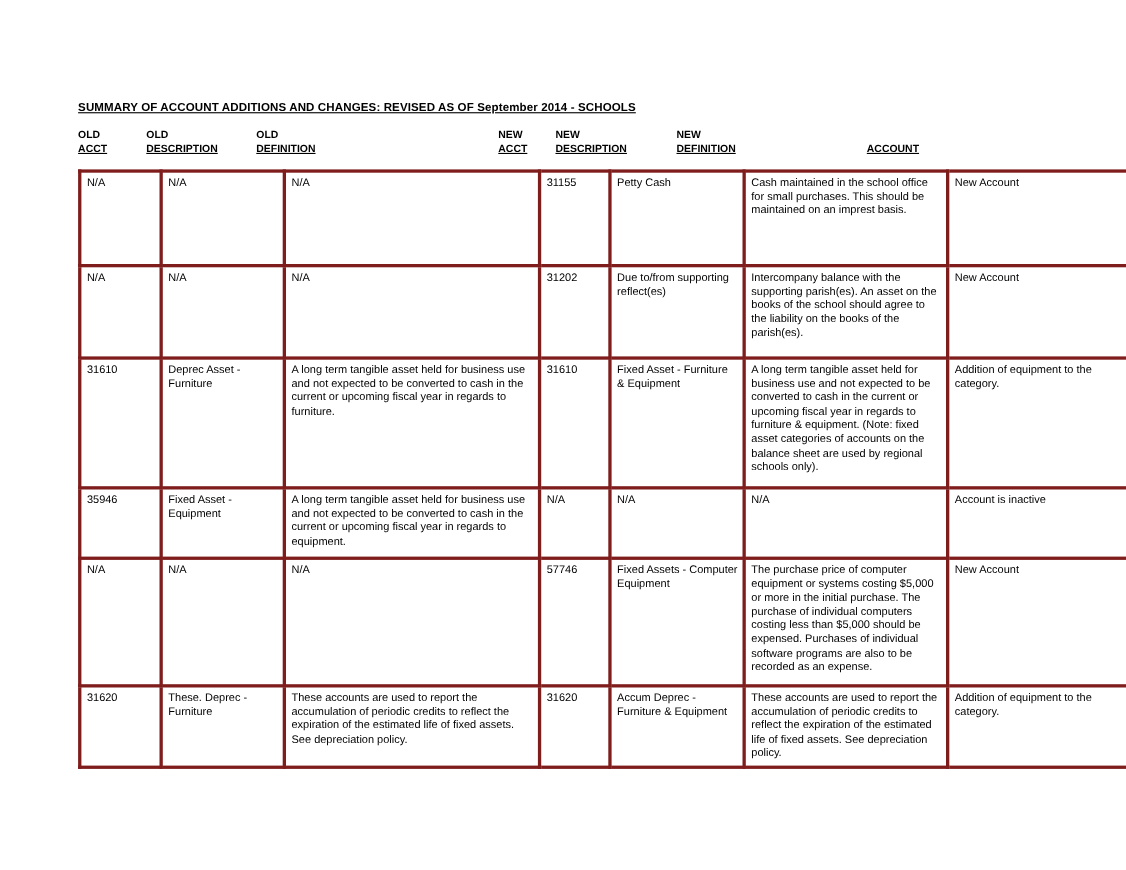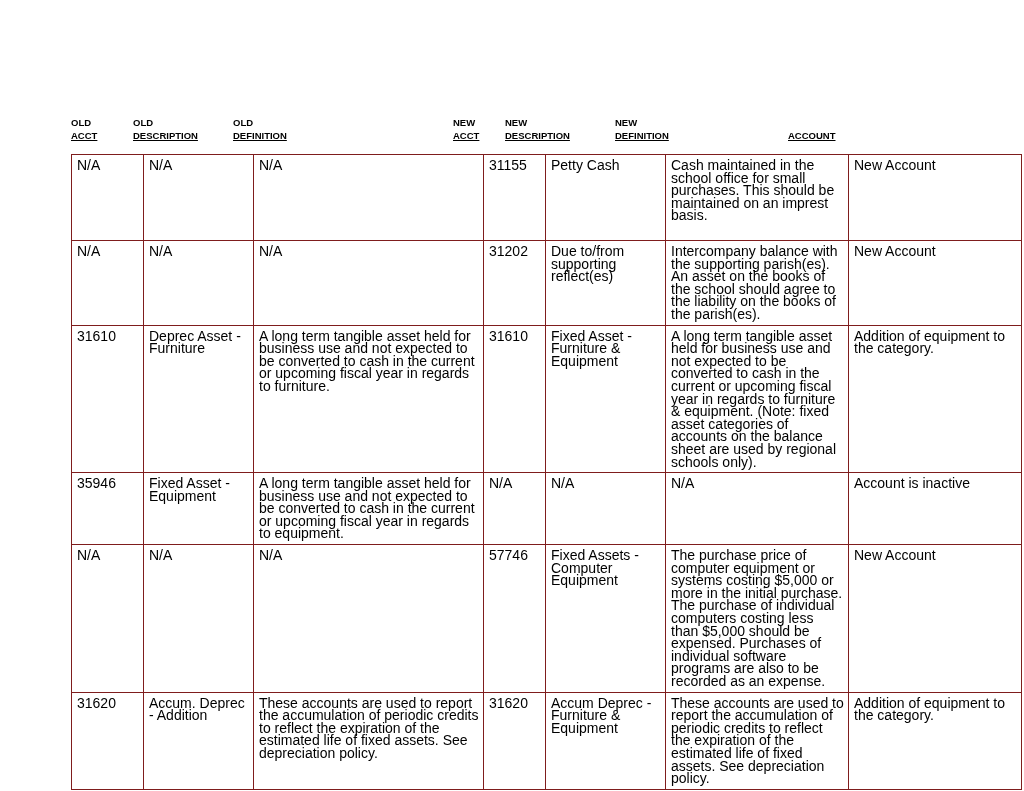--- a/index.html
+++ b/index.html
@@ -48,40 +48,41 @@
   .hdr .l2 { display: inline-block; text-decoration: underline; }
   table.grid {
     position: absolute;
     left: 71px;
     top: 154px;
     width: 880px;
     border-collapse: collapse;
     table-layout: fixed;
   }
   table.grid td {
-    border: 1px solid #7f1d1d;
+    border: 3px solid #7f1d1d;
     vertical-align: top;
     padding: 4px 4px 4px 5px;
-    font-size: 14px;
+    font-size: 10px;
     line-height: 12.6px;
     word-wrap: break-word;
   }
   td.c-oldacct { width: 62px; }
   td.c-olddesc { width: 100px; }
   td.c-olddef  { width: 220px; }
   td.c-newacct { width: 52px; }
   td.c-newdesc { width: 110px; margin-left: 28px; }
   td.c-newdef  { width: 173px; }
   td.c-change  { width: 163px; }
 </style>
 </head>
 <body>
 
 <div class="page">
 
+  <div class="doc-title">SUMMARY OF ACCOUNT ADDITIONS AND CHANGES: REVISED AS OF September 2014 - SCHOOLS</div>
 
   <div class="headers">
     <div class="hdr" style="left:0px; top:0px; width:62px;">
       <span class="l1">OLD</span>
       <span class="l2">ACCT</span>
     </div>
     <div class="hdr" style="left:62px; top:0px; width:100px;">
       <span class="l1">OLD</span>
       <span class="l2">DESCRIPTION</span>
     </div>
@@ -148,21 +149,21 @@
         <td class="c-oldacct">N/A</td>
         <td class="c-olddesc">N/A</td>
         <td class="c-olddef">N/A</td>
         <td class="c-newacct">57746</td>
         <td class="c-newdesc">Fixed Assets - Computer Equipment</td>
         <td class="c-newdef">The purchase price of computer equipment or systems costing $5,000 or more in the initial purchase.   The purchase of individual computers costing less than $5,000 should be expensed.  Purchases of individual software programs are also to be recorded as an expense.</td>
         <td class="c-change">New Account</td>
       </tr>
       <tr style="height:62px;">
         <td class="c-oldacct">31620</td>
-        <td class="c-olddesc">Accum. Deprec - Addition</td>
+        <td class="c-olddesc">These. Deprec - Furniture</td>
         <td class="c-olddef">These accounts are used to report the accumulation of periodic credits to reflect the expiration of the estimated life of fixed assets.   See depreciation policy.</td>
         <td class="c-newacct">31620</td>
         <td class="c-newdesc">Accum Deprec - Furniture &amp; Equipment</td>
         <td class="c-newdef">These accounts are used to report the accumulation of periodic credits to reflect the expiration of the estimated life of fixed assets.   See depreciation policy.</td>
         <td class="c-change">Addition of equipment to the category.</td>
       </tr>
     </tbody>
   </table>
 
 </div>

